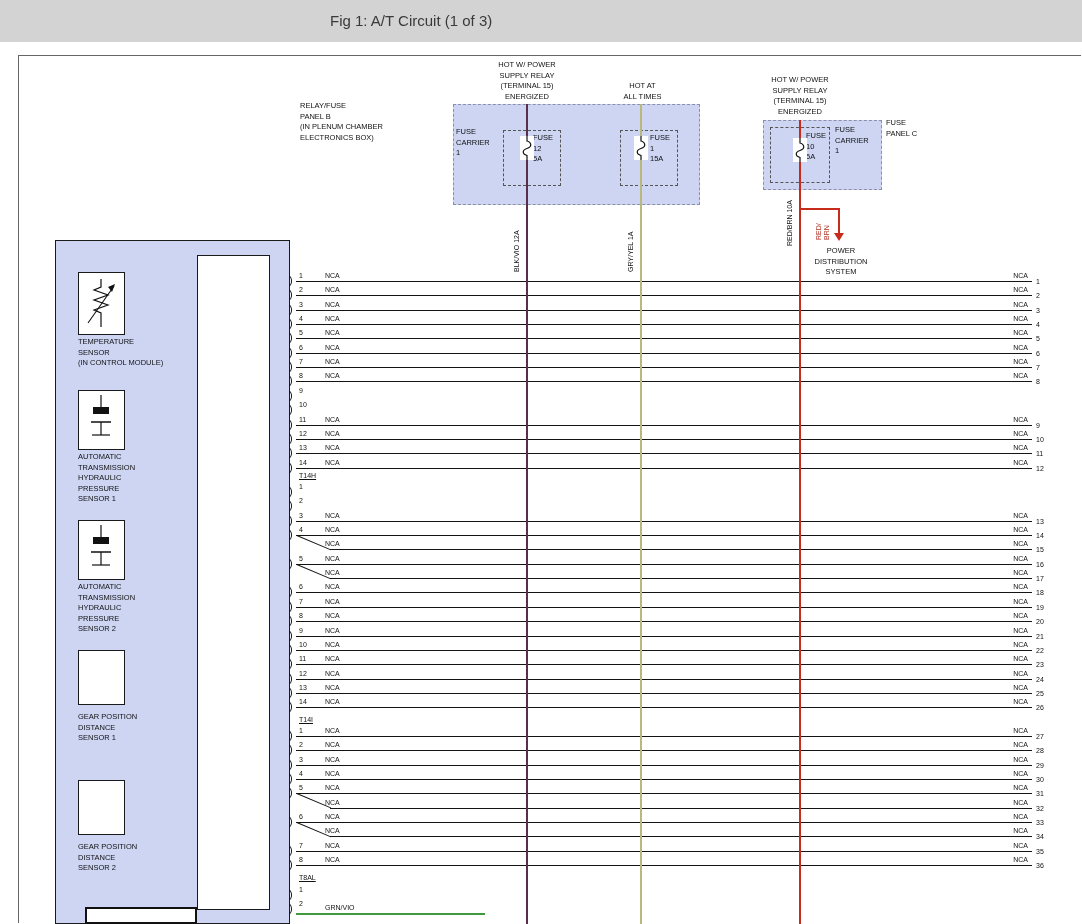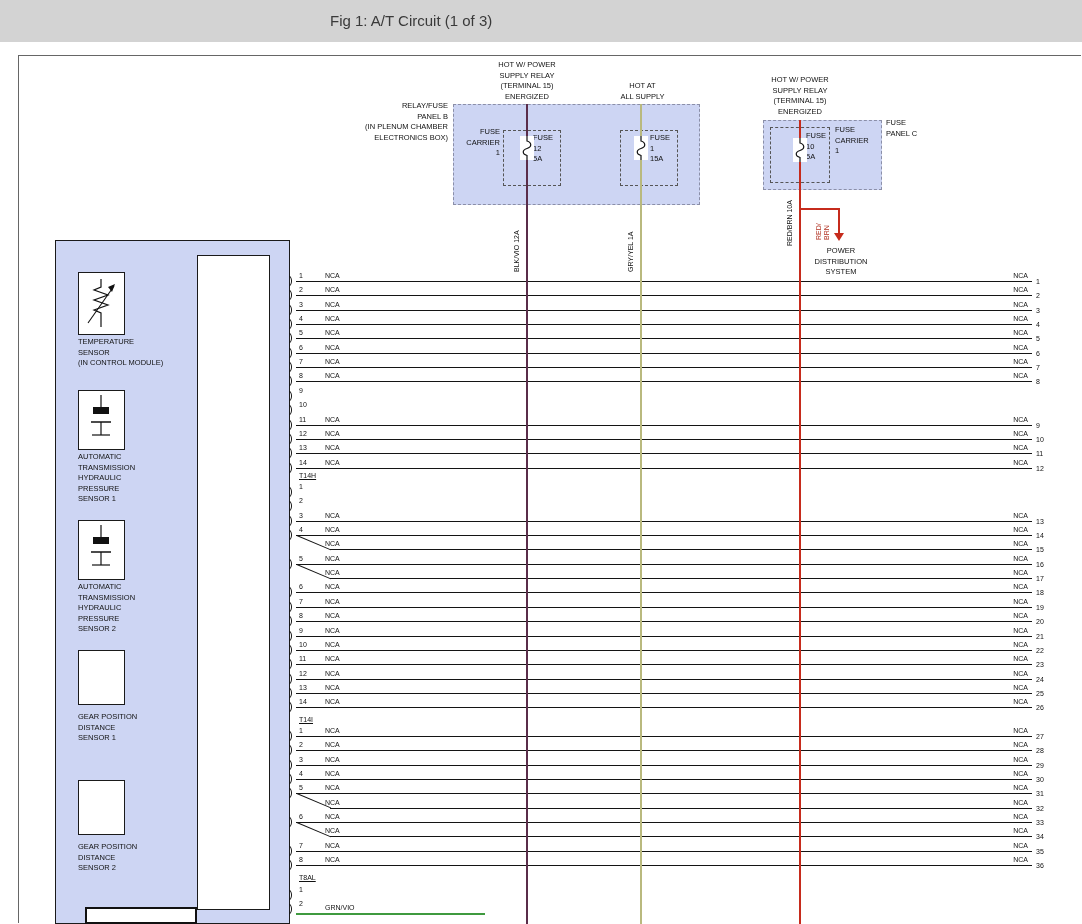--- a/index.html
+++ b/index.html
@@ -3,21 +3,21 @@
 <meta charset="utf-8">
 <style>
   *{margin:0;padding:0;box-sizing:border-box}
   html,body{width:1082px;height:924px}
   body{position:relative;background:#fff;overflow:hidden;font-family:"Liberation Sans",sans-serif;color:#111}
   .titlebar{position:absolute;left:0;top:0;width:1082px;height:42px;background:#d3d3d3}
   .title-text{position:absolute;left:330px;top:0;line-height:42px;font-size:15px;color:#3a3a3a;white-space:nowrap}
   .sheet{position:absolute;left:18px;top:55px;width:1063px;height:868px;border-left:1px solid #666;border-top:1px solid #666}
   .lbl{position:absolute;font-size:7.5px;line-height:10.5px;color:#111;white-space:pre-line;z-index:3}
   .center{text-align:center}
-  .rightal{text-align:right}
+  .rightal{}
   .xs{position:absolute;font-size:7px;line-height:8px;color:#111;white-space:nowrap;z-index:3}
   .u{text-decoration:underline}
   .right{text-align:right}
   .paren{position:absolute;font-size:11px;line-height:12px;color:#111;z-index:3}
   .rot{position:absolute;transform-origin:left top;transform:rotate(-90deg);font-size:7px;line-height:8px;white-space:pre-line;z-index:3}
   .panel{position:absolute;background:#cdd5f3;border:1px dashed #8b8fa8;z-index:1}
   .fusebox{position:absolute;border:1px dashed #555;z-index:2}
   .module{position:absolute;background:#cdd5f3;border:1px solid #1a1a1a;z-index:1}
   .strip{position:absolute;background:#fff;border:1px solid #1a1a1a;z-index:2}
   .sensorbox{position:absolute;background:#fff;border:1px solid #1a1a1a;z-index:3}
@@ -34,21 +34,21 @@
   <div class="title-text">Fig 1: A/T Circuit (1 of 3)</div>
 </div>
 
 <div class="sheet"></div>
 
 <div class="lbl center" style="left:482px;top:60px;width:90px">HOT W/ POWER
 SUPPLY RELAY
 (TERMINAL 15)
 ENERGIZED</div>
 <div class="lbl center" style="left:600px;top:81px;width:85px">HOT AT
-ALL SUPPLY</div>
+ALL TIMES</div>
 <div class="lbl center" style="left:755px;top:75px;width:90px">HOT W/ POWER
 SUPPLY RELAY
 (TERMINAL 15)
 ENERGIZED</div>
 
 <div class="lbl rightal" style="left:300px;top:101px;width:148px">RELAY/FUSE
 PANEL B
 (IN PLENUM CHAMBER
 ELECTRONICS BOX)</div>
 <div class="panel" style="left:453px;top:104px;width:247px;height:101px"></div>

